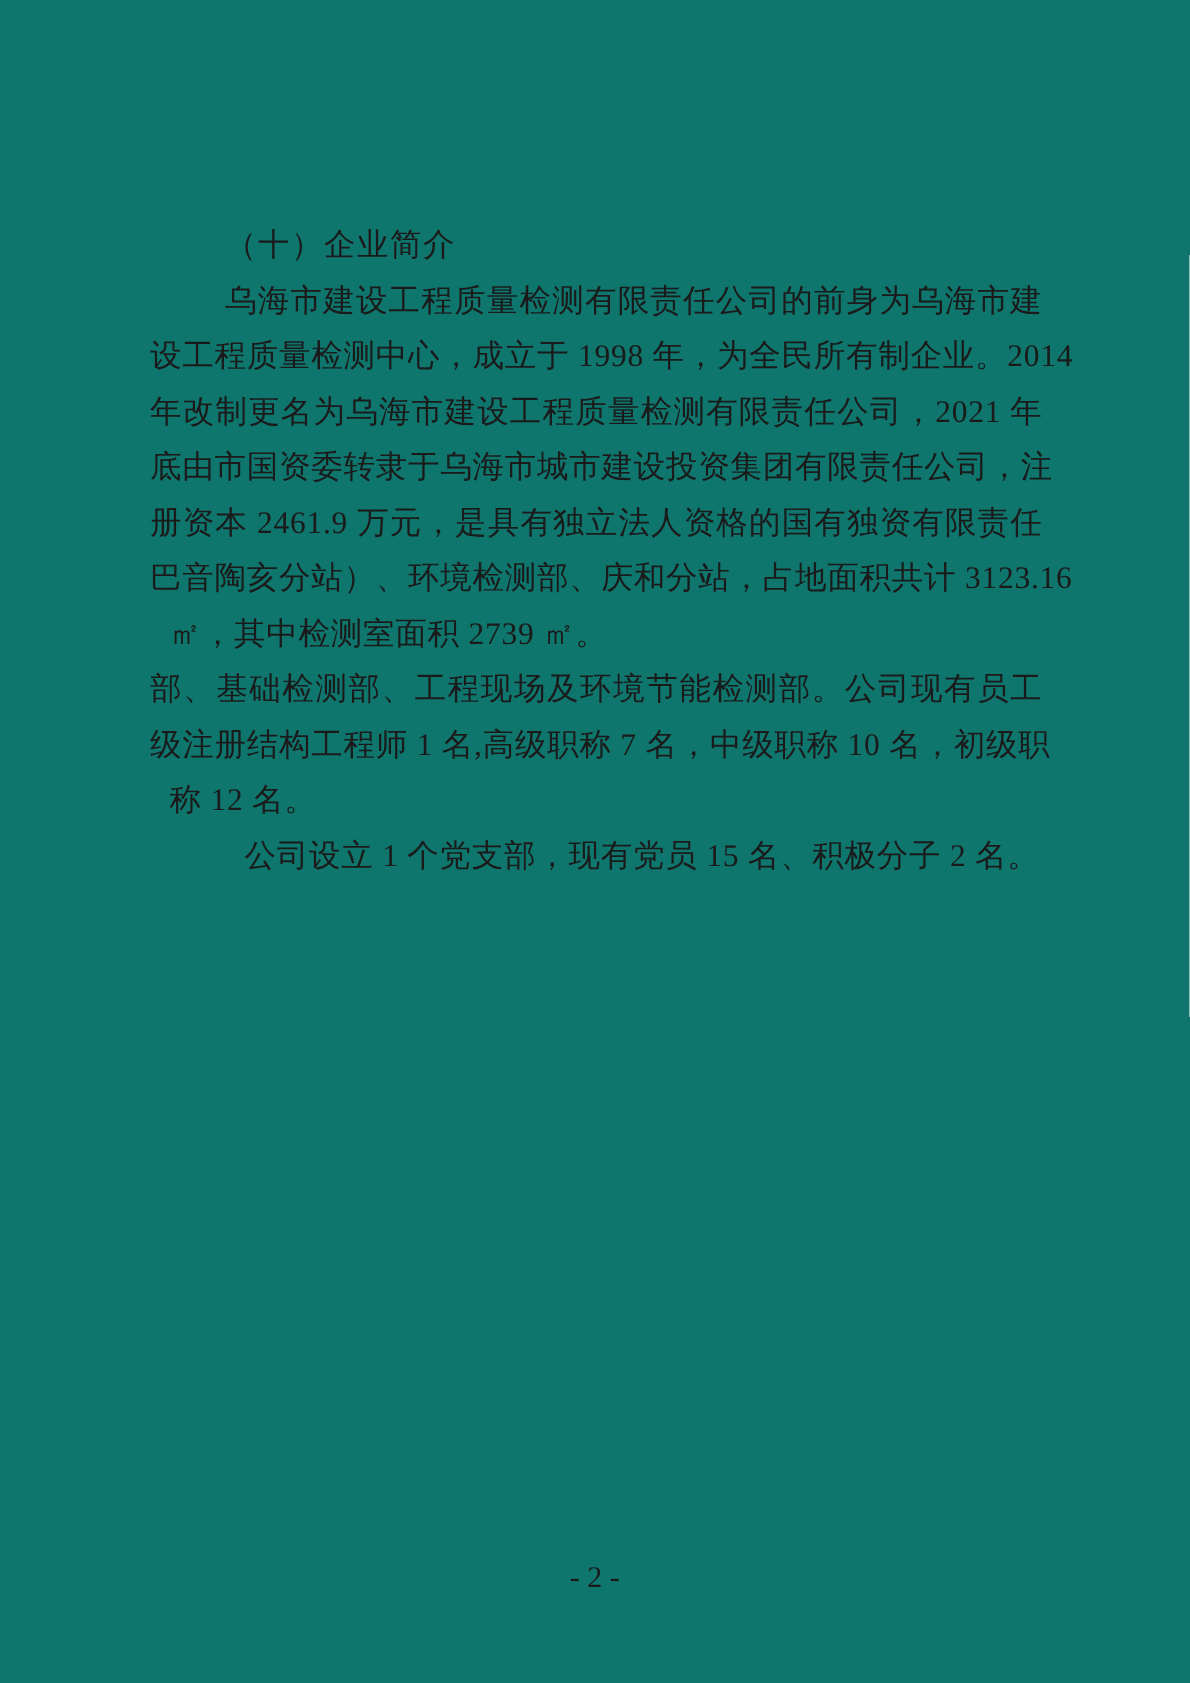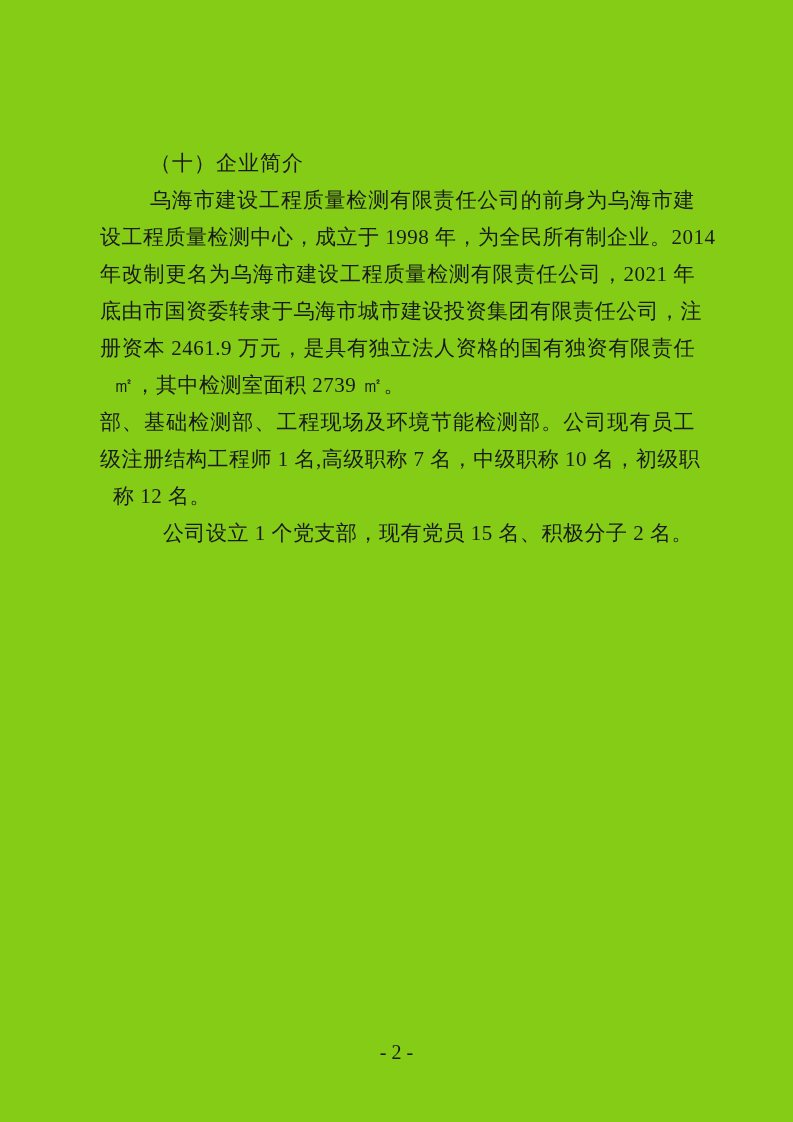--- a/index.html
+++ b/index.html
@@ -4,21 +4,21 @@
 <style>
   html, body {
     margin: 0;
     padding: 0;
     background: #ffffff;
   }
   .page {
     position: relative;
     width: 793px;
     height: 1122px;
-    background: #84cc16;
+    background: #0f766e;
     font-family: "Liberation Serif", "DejaVu Serif", serif;
     color: #1a1a1a;
     overflow: hidden;
   }
   .content {
     position: absolute;
     top: 145px;
     left: 100px;
     width: 595px;
   }
@@ -67,20 +67,21 @@
   <div class="content">
 
     <div class="heading">（十）企业简介</div>
 
     <div>
       <div class="line indent">乌海市建设工程质量检测有限责任公司的前身为乌海市建</div>
       <div class="line">设工程质量检测中心，成立于 1998 年，为全民所有制企业。2014</div>
       <div class="line">年改制更名为乌海市建设工程质量检测有限责任公司，2021 年</div>
       <div class="line">底由市国资委转隶于乌海市城市建设投资集团有限责任公司，注</div>
       <div class="line">册资本 2461.9 万元，是具有独立法人资格的国有独资有限责任</div>
+      <div class="line">巴音陶亥分站）、环境检测部、庆和分站，占地面积共计 3123.16</div>
       <div class="line last">㎡，其中检测室面积 2739 ㎡。</div>
     </div>
 
     <div>
       <div class="line">部、基础检测部、工程现场及环境节能检测部。公司现有员工</div>
       <div class="line">级注册结构工程师 1 名,高级职称 7 名，中级职称 10 名，初级职</div>
       <div class="line last">称 12 名。</div>
     </div>
 
     <div>

